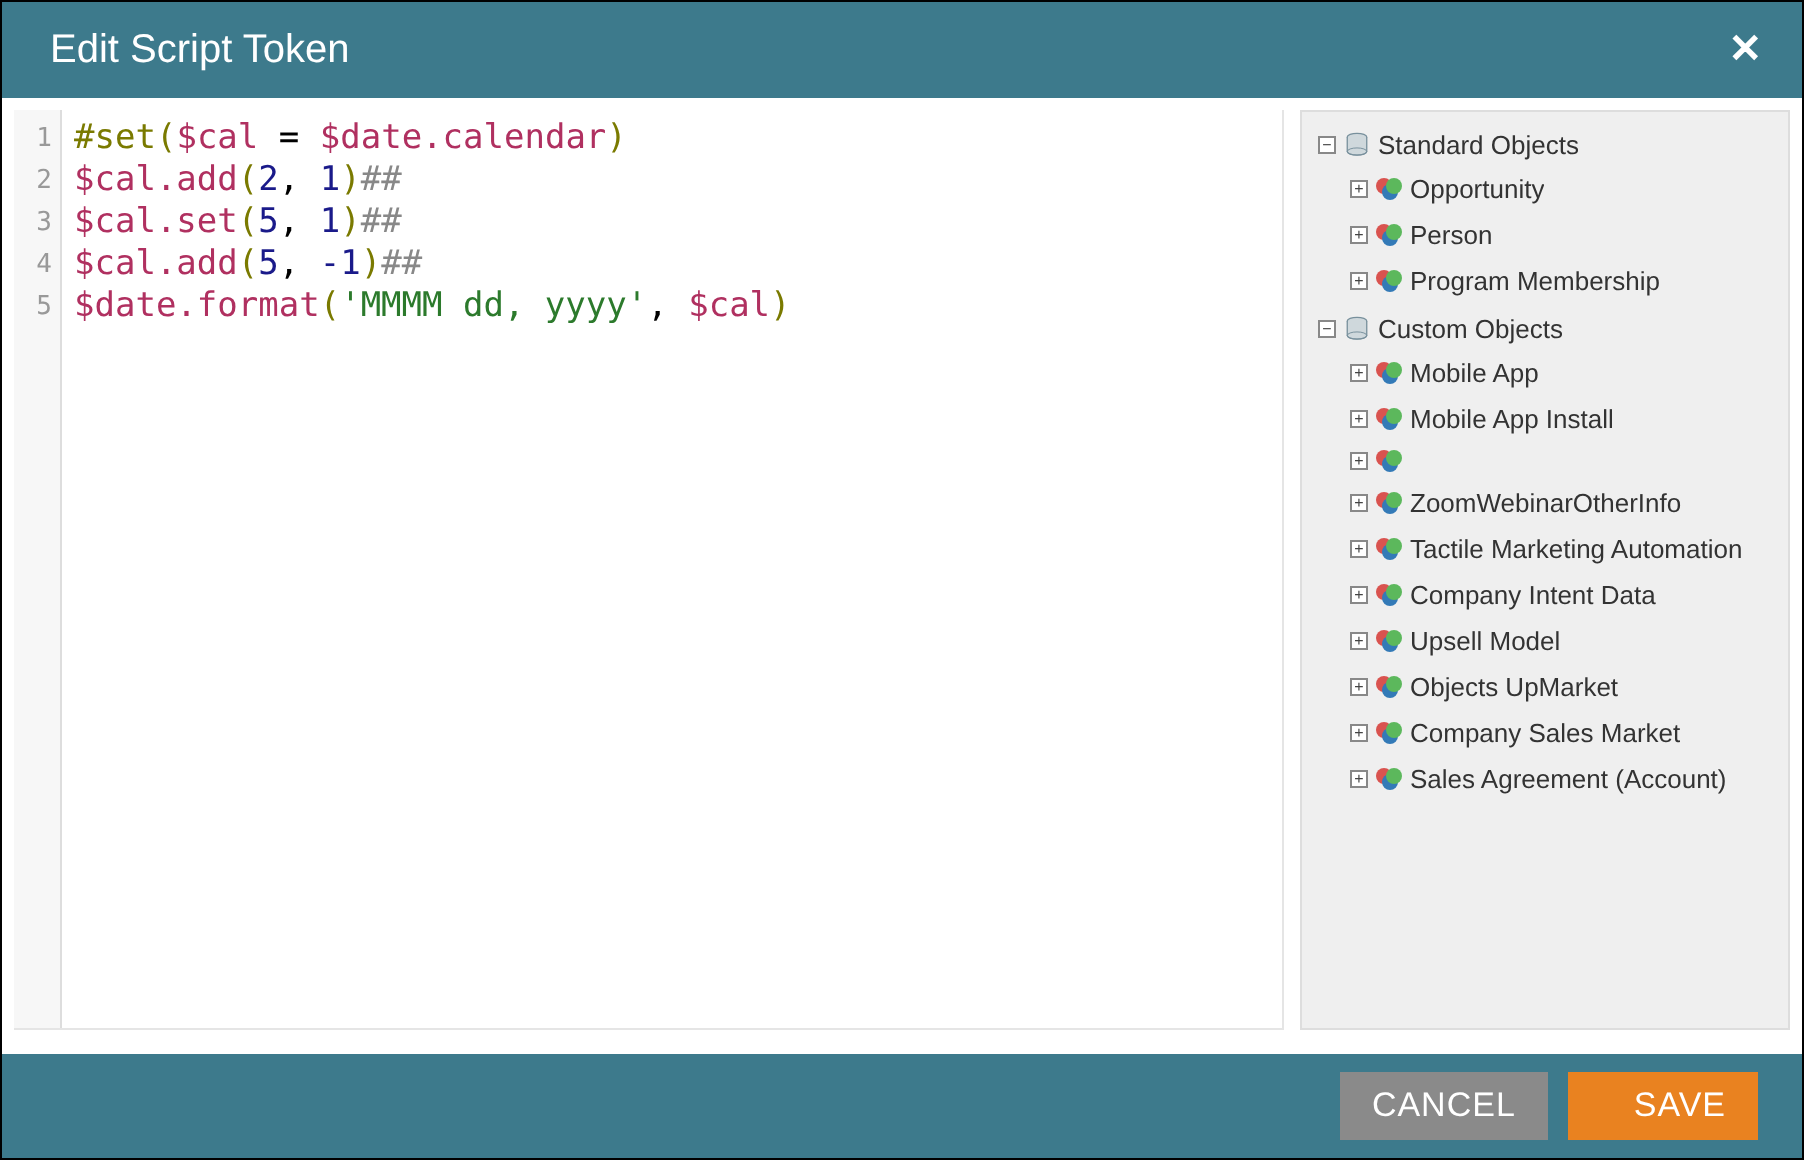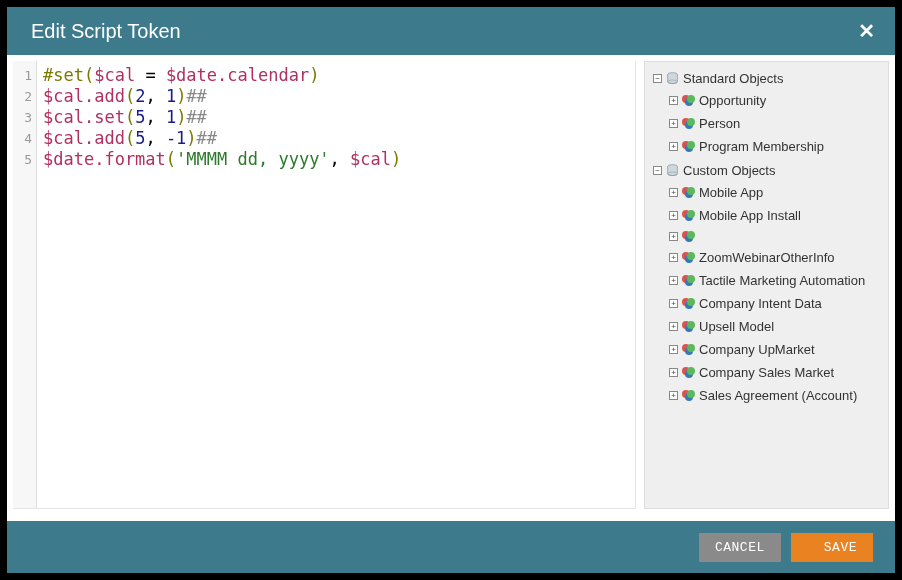--- a/index.html
+++ b/index.html
@@ -10,21 +10,21 @@
     height: 580px;
     overflow: hidden;
     position: relative;
   }
   .dialog {
     width: 902px;
     height: 580px;
     background: #fff;
     display: flex;
     flex-direction: column;
-    border: 7px solid #000000;
+    border: 1px solid #000000;
   }
   .dialog-header {
     background: #3d7a8c;
     color: #fff;
     height: 48px;
     display: flex;
     align-items: center;
     justify-content: space-between;
     padding: 0 20px 0 24px;
   }
@@ -152,25 +152,25 @@
     background: #3d7a8c;
     display: flex;
     align-items: center;
     justify-content: flex-end;
     gap: 10px;
     padding: 0 22px;
   }
   .btn {
     border: none;
     color: #fff;
-    font-size: 13px;
+    font-size: 17px;
     letter-spacing: 0.5px;
     padding: 7px 16px;
     cursor: pointer;
-    font-family: Liberation Mono, monospace;
+    font-family: Liberation Sans, sans-serif;
   }
   .btn-cancel { background: #8a8a8a; }
   .btn-save   { background: #e98220; padding-left: 33px; }
 
   
   .tree-pane::-webkit-scrollbar { width: 10px; }
   .tree-pane::-webkit-scrollbar-thumb { background: #bfbfbf; border-radius: 5px; }
   .tree-pane::-webkit-scrollbar-track { background: #efefef; }
 </style>
 </head>
@@ -289,21 +289,21 @@
             <span class="obj-icon">
               <span class="c3"></span>
             </span>
             <span class="tree-label">Upsell Model</span>
           </div>
           <div class="tree-item">
             <span class="expander">+</span>
             <span class="obj-icon">
               <span class="c3"></span>
             </span>
-            <span class="tree-label">Company UpMarket</span>
+            <span class="tree-label">Objects UpMarket</span>
           </div>
           <div class="tree-item">
             <span class="expander">+</span>
             <span class="obj-icon">
               <span class="c3"></span>
             </span>
             <span class="tree-label">Company Sales Market</span>
           </div>
           <div class="tree-item">
             <span class="expander">+</span>

